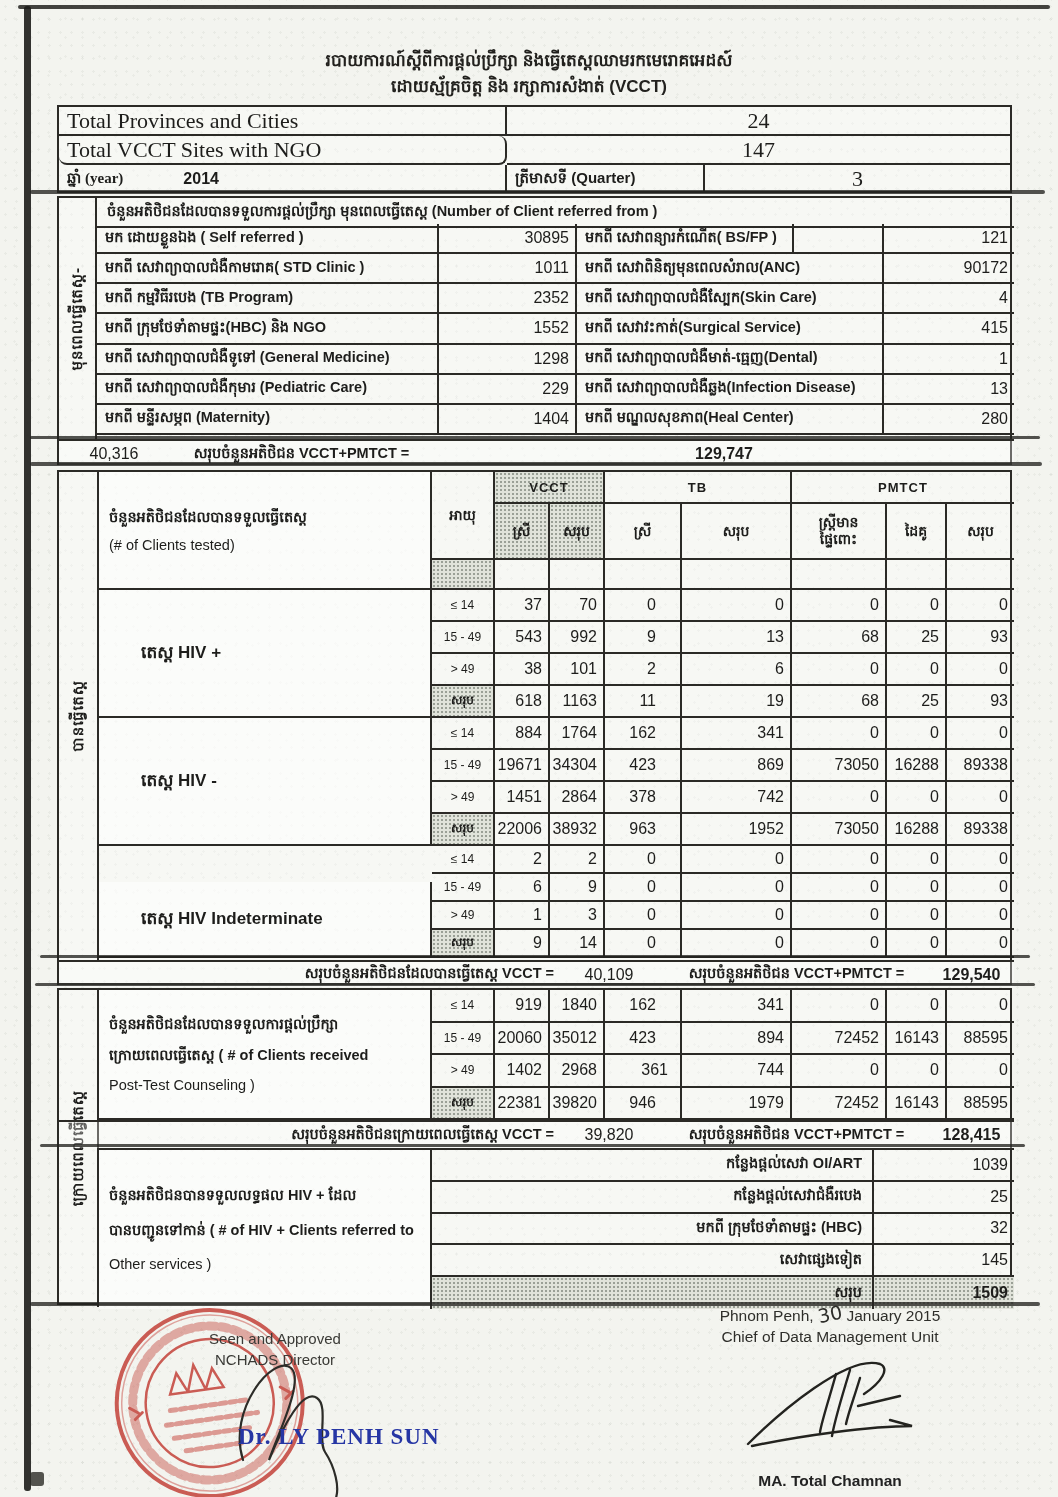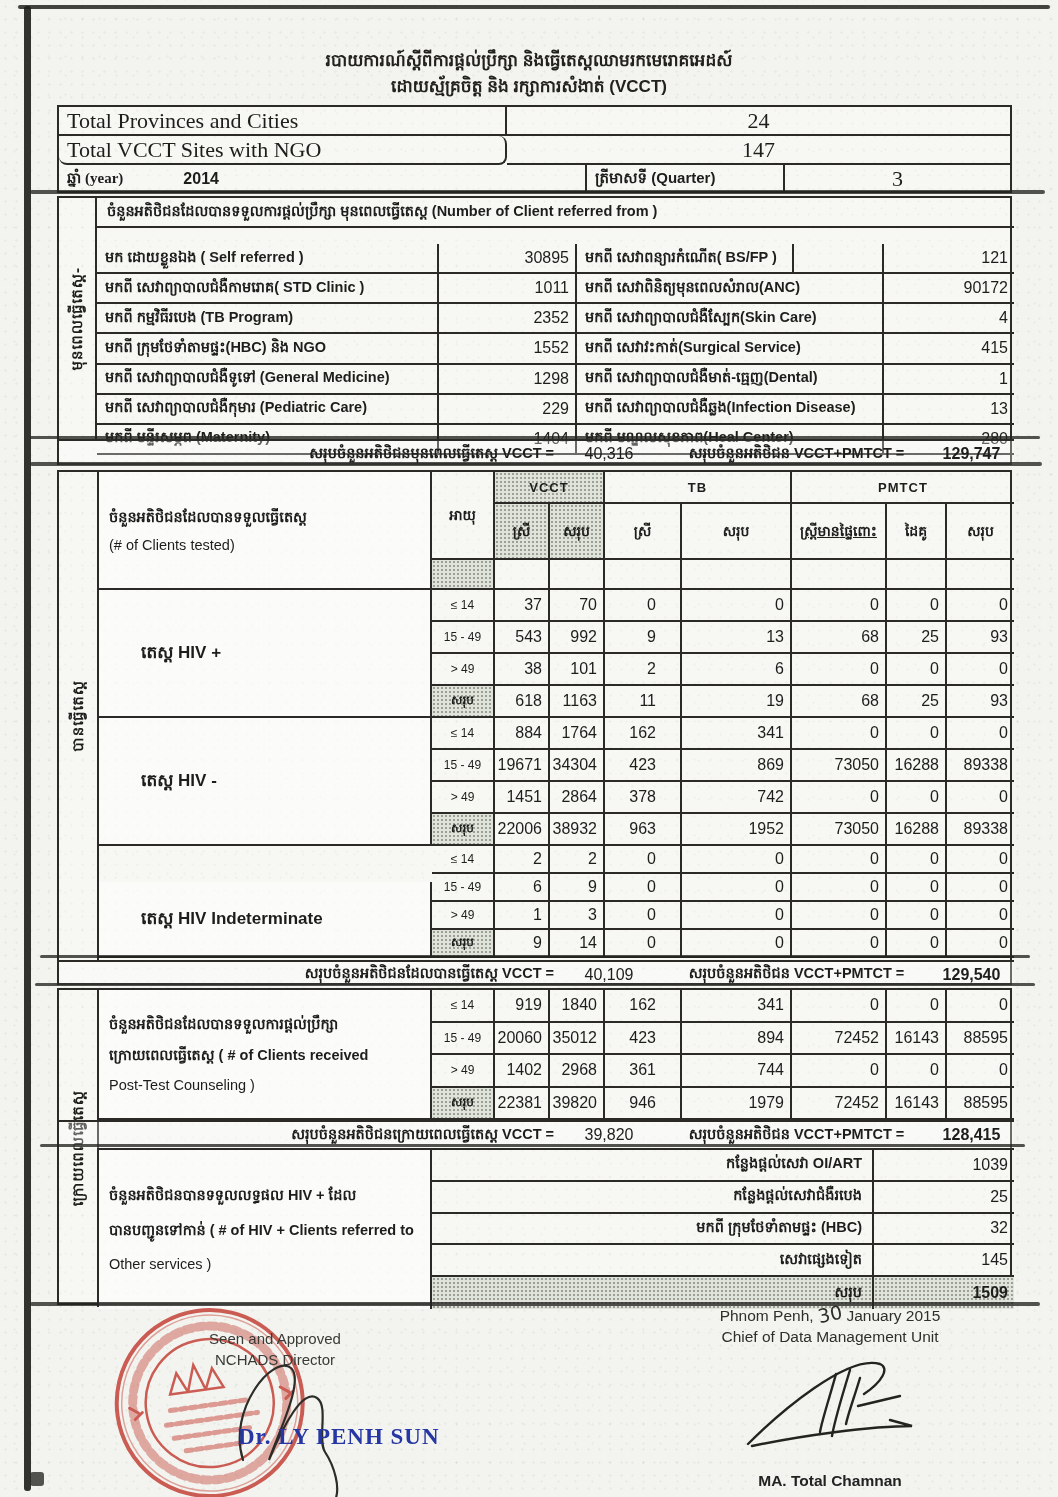--- a/index.html
+++ b/index.html
@@ -84,35 +84,35 @@
 <div class="abs box" style="left:57px;top:105px;width:955px;height:88px;">
   <div class="info-row" style="height:29px;">
     <div class="info-cell" style="width:448px;border-right:2px solid var(--ink);border-bottom:2px solid var(--ink);padding-left:8px;">Total Provinces and Cities</div>
     <div class="info-cell" style="flex:1;border-bottom:2px solid var(--ink);justify-content:center;">24</div>
   </div>
   <div class="info-row" style="height:29px;">
     <div class="info-cell" style="width:448px;border-right:2px solid var(--ink);border-bottom:2px solid var(--ink);padding-left:8px;border-radius:8px;">Total VCCT Sites with NGO</div>
     <div class="info-cell" style="flex:1;border-bottom:2px solid var(--ink);justify-content:center;">147</div>
   </div>
   <div class="info-row" style="height:28px;">
-    <div class="info-cell" style="width:528px;border-right:2px solid var(--ink);padding-left:8px;gap:60px;font-size:15px;">
+    <div class="info-cell" style="width:448px;border-right:2px solid var(--ink);padding-left:8px;gap:60px;font-size:15px;">
       <span class="kh">ឆ្នាំ (year)</span>
       <span style="font-weight:700;font-family:'Liberation Sans',sans-serif;font-size:16px;">2014</span>
     </div>
     <div class="info-cell kh" style="width:198px;border-right:2px solid var(--ink);padding-left:8px;font-size:15px;font-family:'Liberation Sans',sans-serif;">ត្រីមាសទី (Quarter)</div>
     <div class="info-cell" style="flex:1;justify-content:center;">3</div>
   </div>
 </div>
 
 <div class="abs box" style="left:57px;top:196px;width:955px;height:269px;">
   <div class="abs sidebar" style="left:0;top:0;width:38px;height:241px;">
     <span class="vtext">មុនពេលធ្វើតេស្ត-</span>
   </div>
   <div class="abs c kh" style="left:38px;top:0;width:917px;height:30px;padding-left:10px;font-size:14.5px;border-right:none;">ចំនួនអតិថិជនដែលបានទទួលការផ្តល់ប្រឹក្សា មុនពេលធ្វើតេស្ត (Number of Client referred from )</div>
-  <div class="abs" id="ref-rows" style="left:38px;top:46px;width:917px;height:211px;">
+  <div class="abs" id="ref-rows" style="left:38px;top:26px;width:917px;height:211px;">
       <div class="c lab kh">មក ដោយខ្លួនឯង ( Self referred )</div>
       <div class="c num">30895</div>
       <div class="c lab kh split">មកពី សេវាពន្យារកំណើត( BS/FP )</div>
       <div class="c num noR">121</div>
       <div class="c lab kh">មកពី សេវាព្យាបាលជំងឺកាមរោគ( STD Clinic )</div>
       <div class="c num">1011</div>
       <div class="c lab kh">មកពី សេវាពិនិត្យមុនពេលសំរាល(ANC)</div>
       <div class="c num noR">90172</div>
       <div class="c lab kh">មកពី កម្មវិធីរបេង (TB Program)</div>
       <div class="c num">2352</div>
@@ -129,21 +129,20 @@
       <div class="c lab kh">មកពី សេវាព្យាបាលជំងឺកុមារ (Pediatric Care)</div>
       <div class="c num">229</div>
       <div class="c lab kh">មកពី សេវាព្យាបាលជំងឺឆ្លង(Infection Disease)</div>
       <div class="c num noR">13</div>
       <div class="c lab kh">មកពី មន្ទីរសម្ភព (Maternity)</div>
       <div class="c num">1404</div>
       <div class="c lab kh">មកពី មណ្ឌលសុខភាព(Heal Center)</div>
       <div class="c num noR">280</div>
     </div>
   <div class="abs sum" style="left:0;top:241px;width:955px;height:28px;">
-    <div class="l1">សរុបចំនួនអតិថិជនមុនពេលធ្វើតេស្ត VCCT =</div>
     <div class="v1">40,316</div>
     <div class="l2">សរុបចំនួនអតិថិជន VCCT+PMTCT =</div>
     <div class="v2">129,747</div>
   </div>
 </div>
 
 <div class="abs box" style="left:57px;top:470px;width:955px;height:515px;">
   <div class="abs sidebar" style="left:0;top:0;width:40px;height:488px;">
     <span class="vtext">បានធ្វើតេស្ត</span>
   </div>
@@ -154,21 +153,21 @@
       <span class="e">(# of Clients tested)</span>
     </div>
     <div class="c sh" style="grid-column:2;grid-row:1/3;">អាយុ</div>
     <div class="c gh shade" style="grid-column:3/5;grid-row:1;">VCCT</div>
     <div class="c gh" style="grid-column:5/7;grid-row:1;">TB</div>
     <div class="c gh" style="grid-column:7/10;grid-row:1;border-right:none;">PMTCT</div>
     <div class="c sh shade" style="grid-column:3;grid-row:2;">ស្រី</div>
     <div class="c sh shade" style="grid-column:4;grid-row:2;">សរុប</div>
     <div class="c sh" style="grid-column:5;grid-row:2;">ស្រី</div>
     <div class="c sh" style="grid-column:6;grid-row:2;">សរុប</div>
-    <div class="c sh" style="grid-column:7;grid-row:2;flex-direction:row;justify-content:center;text-decoration:underline;">
+    <div class="c sh" style="grid-column:7;grid-row:2;flex-direction:column;justify-content:center;">
       <span>ស្ត្រីមាន</span>
       <span>ផ្ទៃពោះ</span>
     </div>
     <div class="c sh" style="grid-column:8;grid-row:2;">ដៃគូ</div>
     <div class="c sh" style="grid-column:9;grid-row:2;border-right:none;">សរុប</div>
 
     <div class="c shade" style="grid-column:2;grid-row:3;"></div>
     <div class="c" style="grid-column:3;grid-row:3;"></div>
     <div class="c" style="grid-column:4;grid-row:3;"></div>
     <div class="c" style="grid-column:5;grid-row:3;"></div>
@@ -307,21 +306,21 @@
       <div class="c num">20060</div>
       <div class="c num">35012</div>
       <div class="c num" style="padding-right: 24px;">423</div>
       <div class="c num">894</div>
       <div class="c num">72452</div>
       <div class="c num">16143</div>
       <div class="c num noR">88595</div>
       <div class="c age">&gt; 49</div>
       <div class="c num">1402</div>
       <div class="c num">2968</div>
-      <div class="c num" style="padding-right: 24px;">361</div>
+      <div class="c num" style="padding-right: 12px;">361</div>
       <div class="c num">744</div>
       <div class="c num">0</div>
       <div class="c num">0</div>
       <div class="c num noR">0</div>
       <div class="c age shade kh">សរុប</div>
       <div class="c num">22381</div>
       <div class="c num">39820</div>
       <div class="c num" style="padding-right: 24px;">946</div>
       <div class="c num">1979</div>
       <div class="c num">72452</div>

